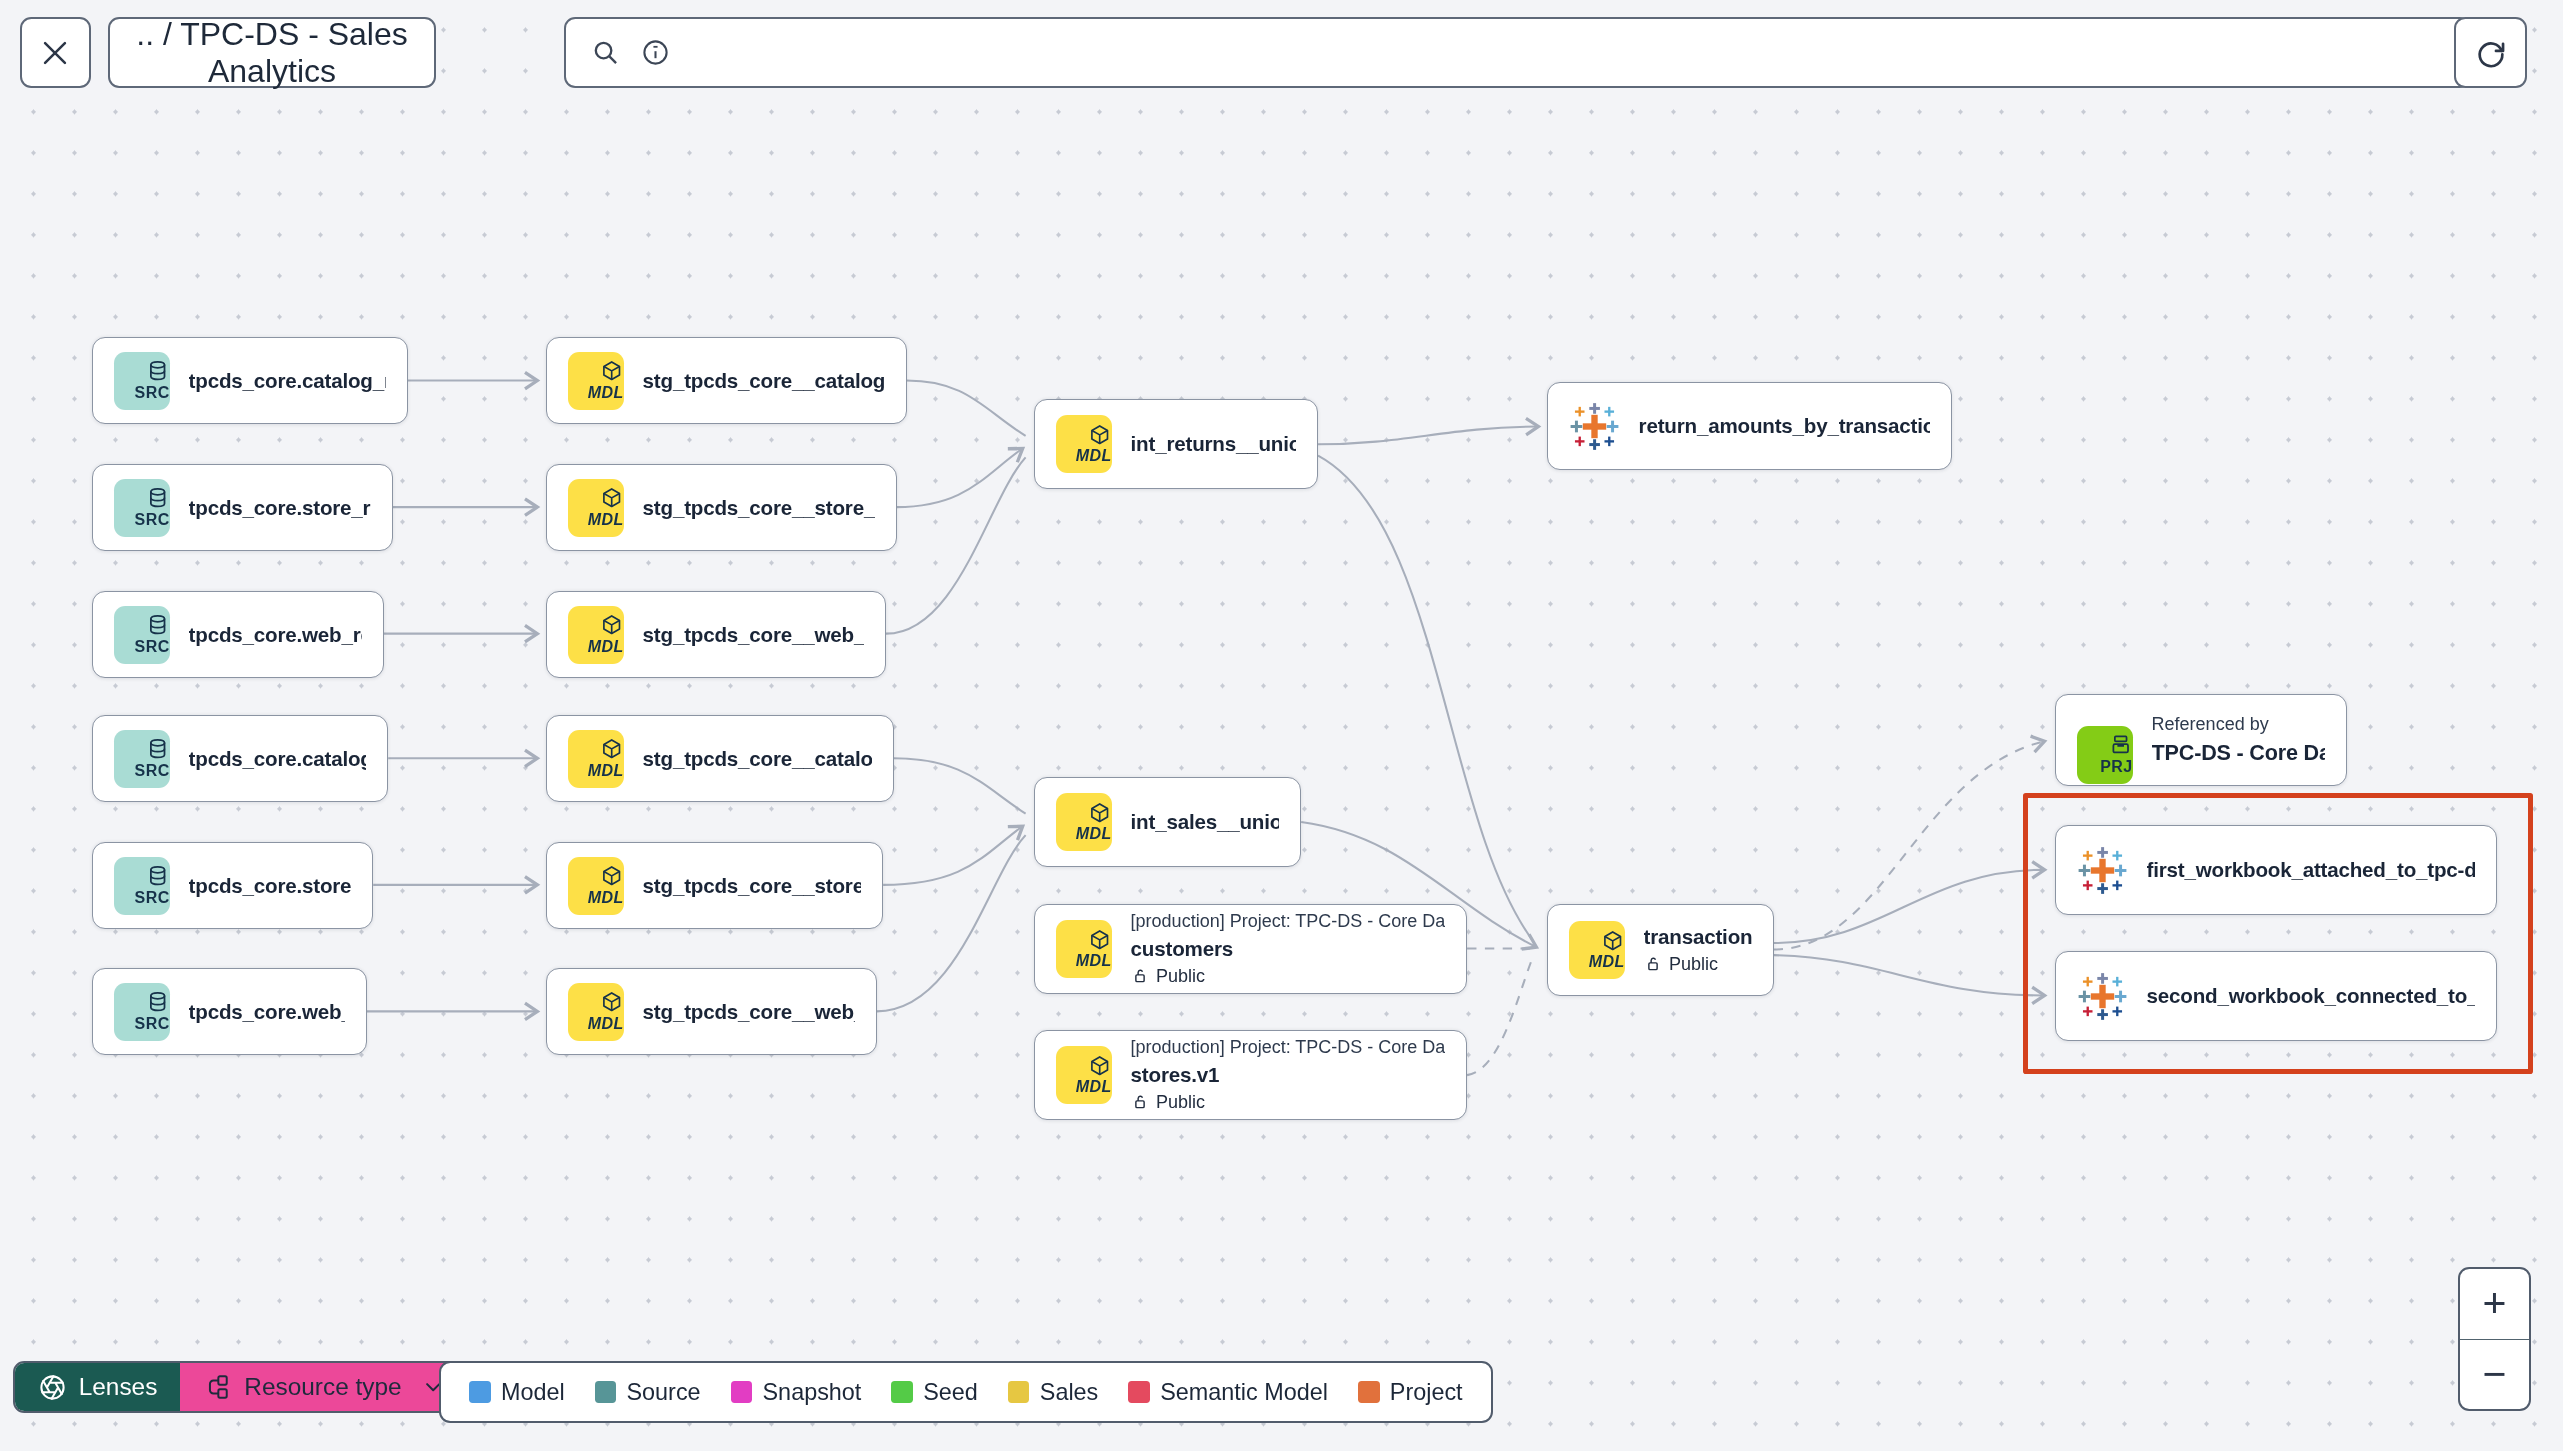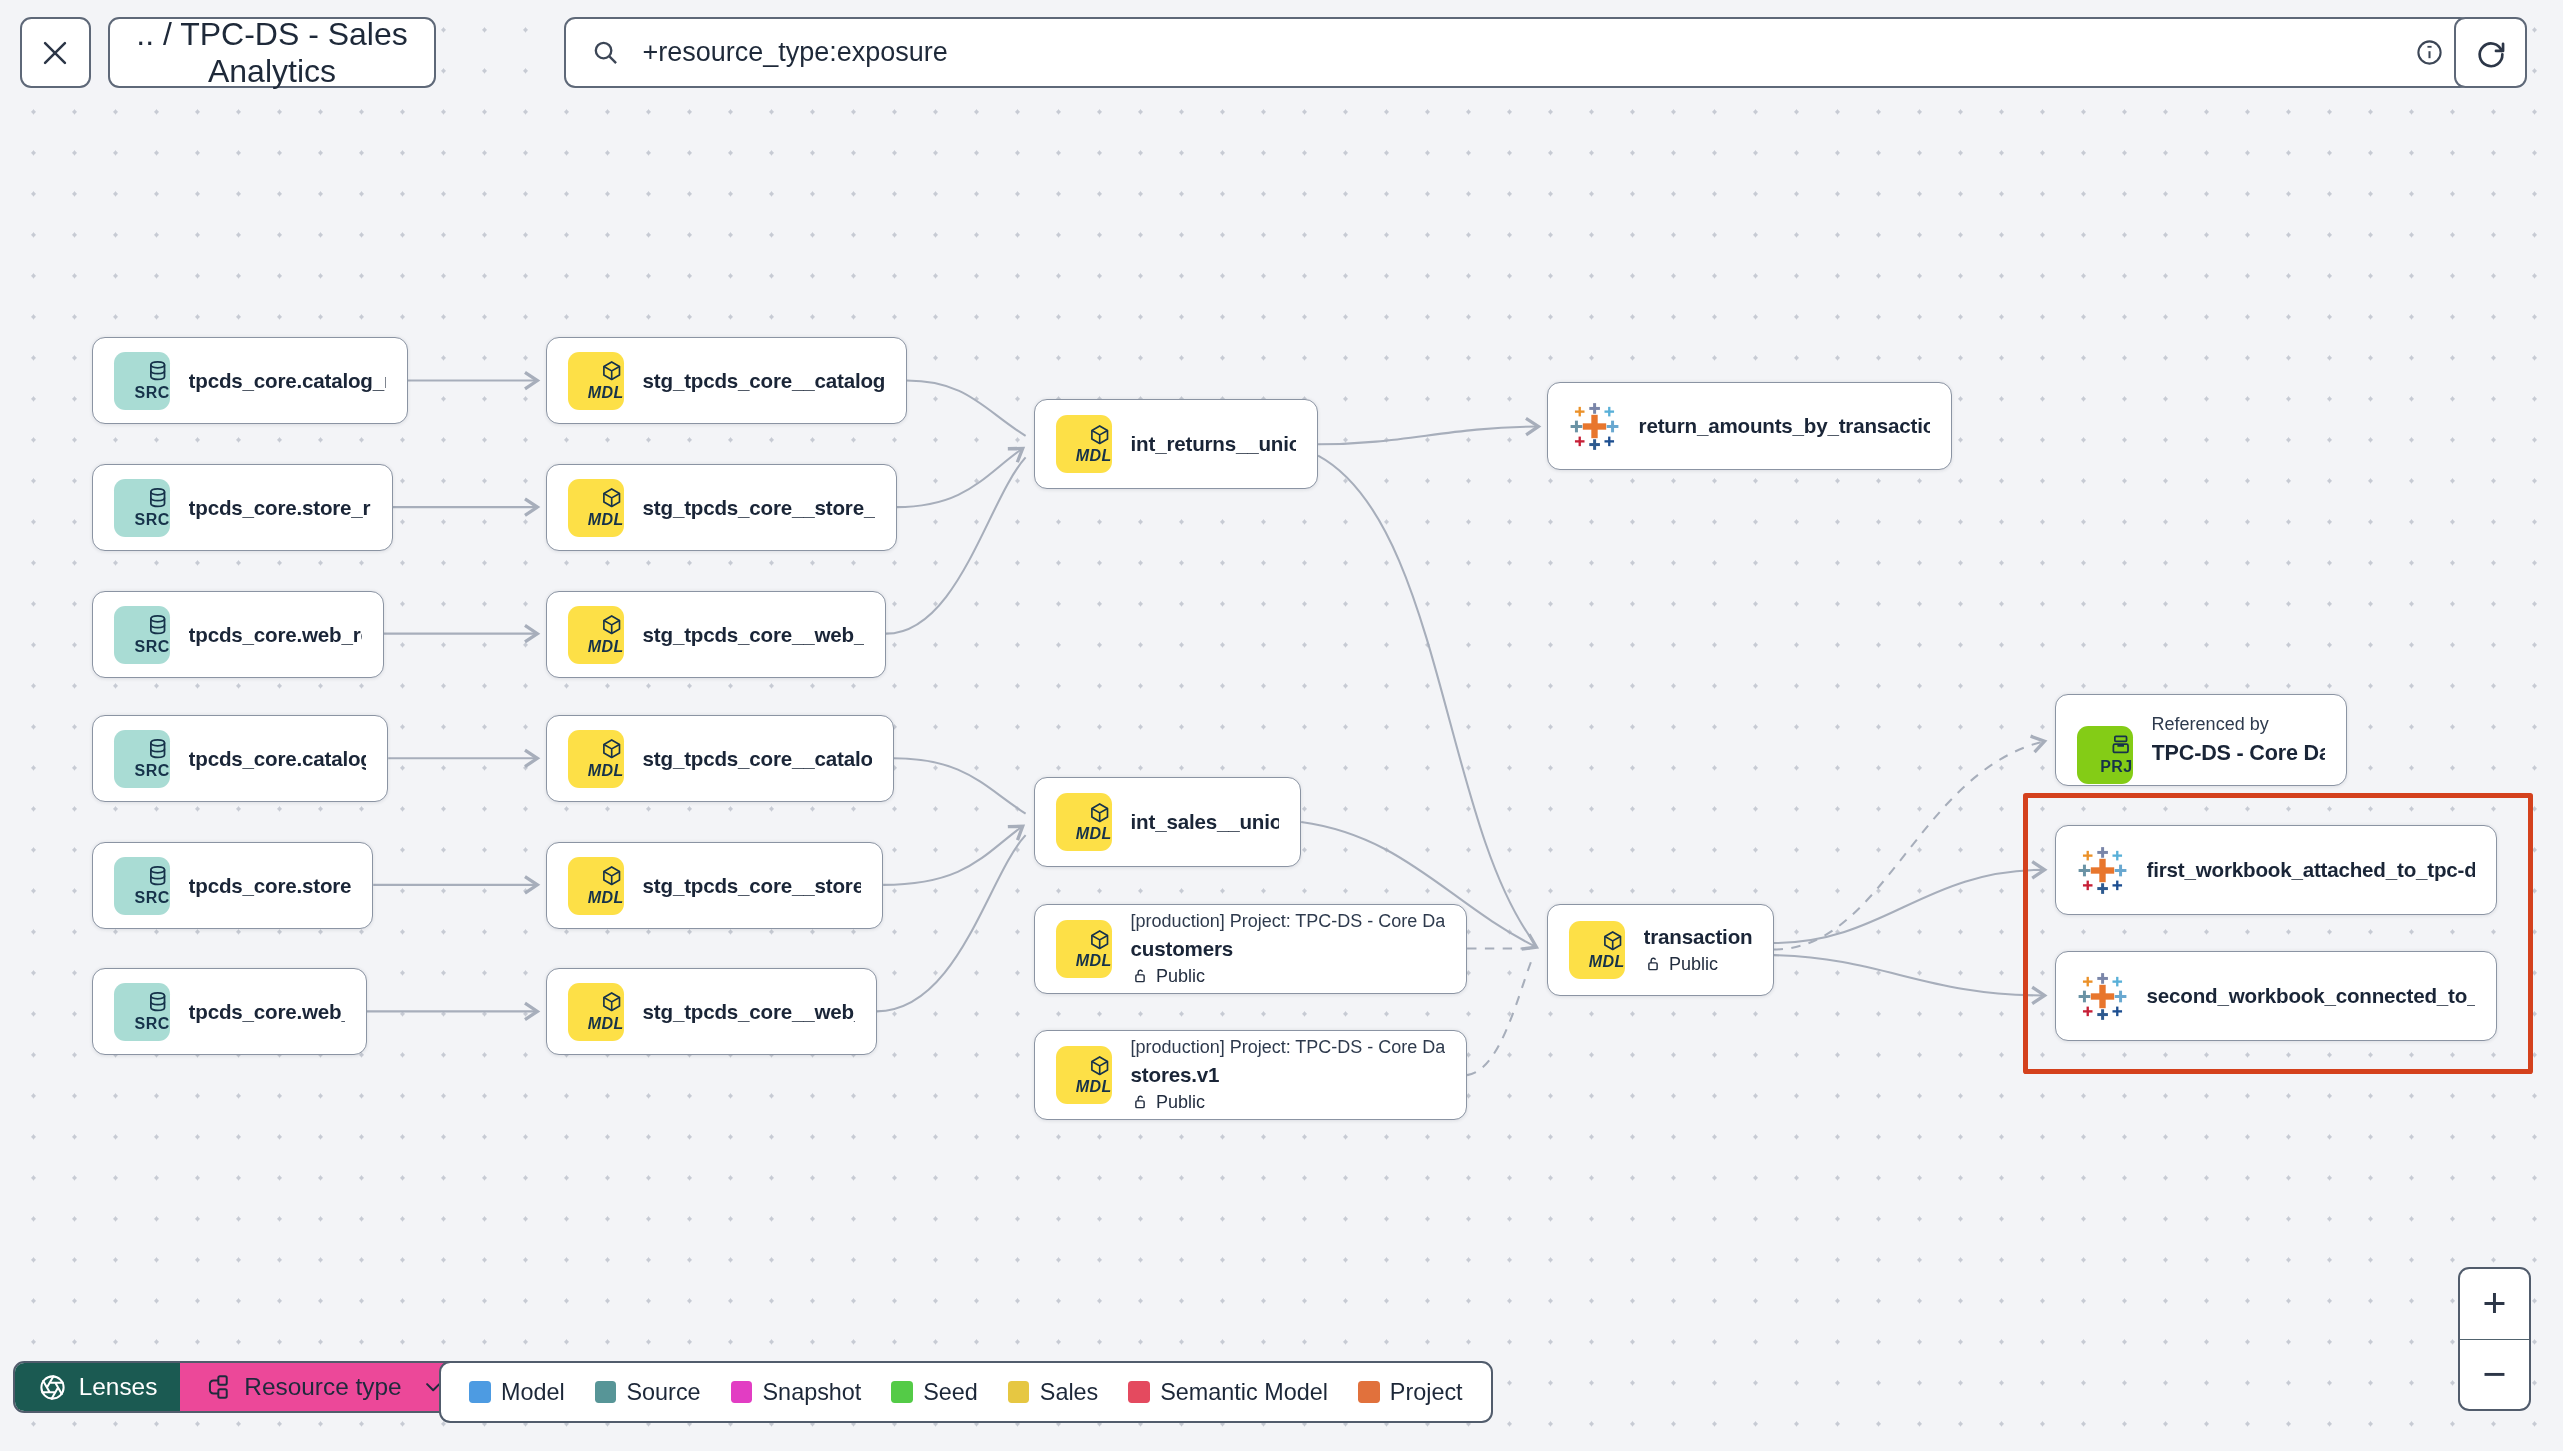--- a/index.html
+++ b/index.html
@@ -422,21 +422,20 @@
         <use href="#sym-close"></use>
       </svg>
   </button>
   <button class="tbtn" style="left:108px;top:17px;width:328px;height:71px">
     <span class="crumb">.. / TPC-DS - Sales Analytics</span>
   </button>
   <div class="search" style="left:564px;top:17px;width:1907px;height:71px">
     <svg viewBox="0 0 33 33" width="31" height="31">
         <use href="#sym-search"></use>
       </svg>
-    <input type="text" value="+resource_type:exposure" style="">
     <svg style="cursor:pointer" viewBox="0 0 33 33" width="31" height="31">
         <use href="#sym-info"></use>
       </svg>
   </div>
   <button class="tbtn" style="left:2454px;top:17px;width:73px;height:71px">
     <svg viewBox="0 0 36 36" width="34" height="34">
         <use href="#sym-refresh"></use>
       </svg>
   </button>
 

